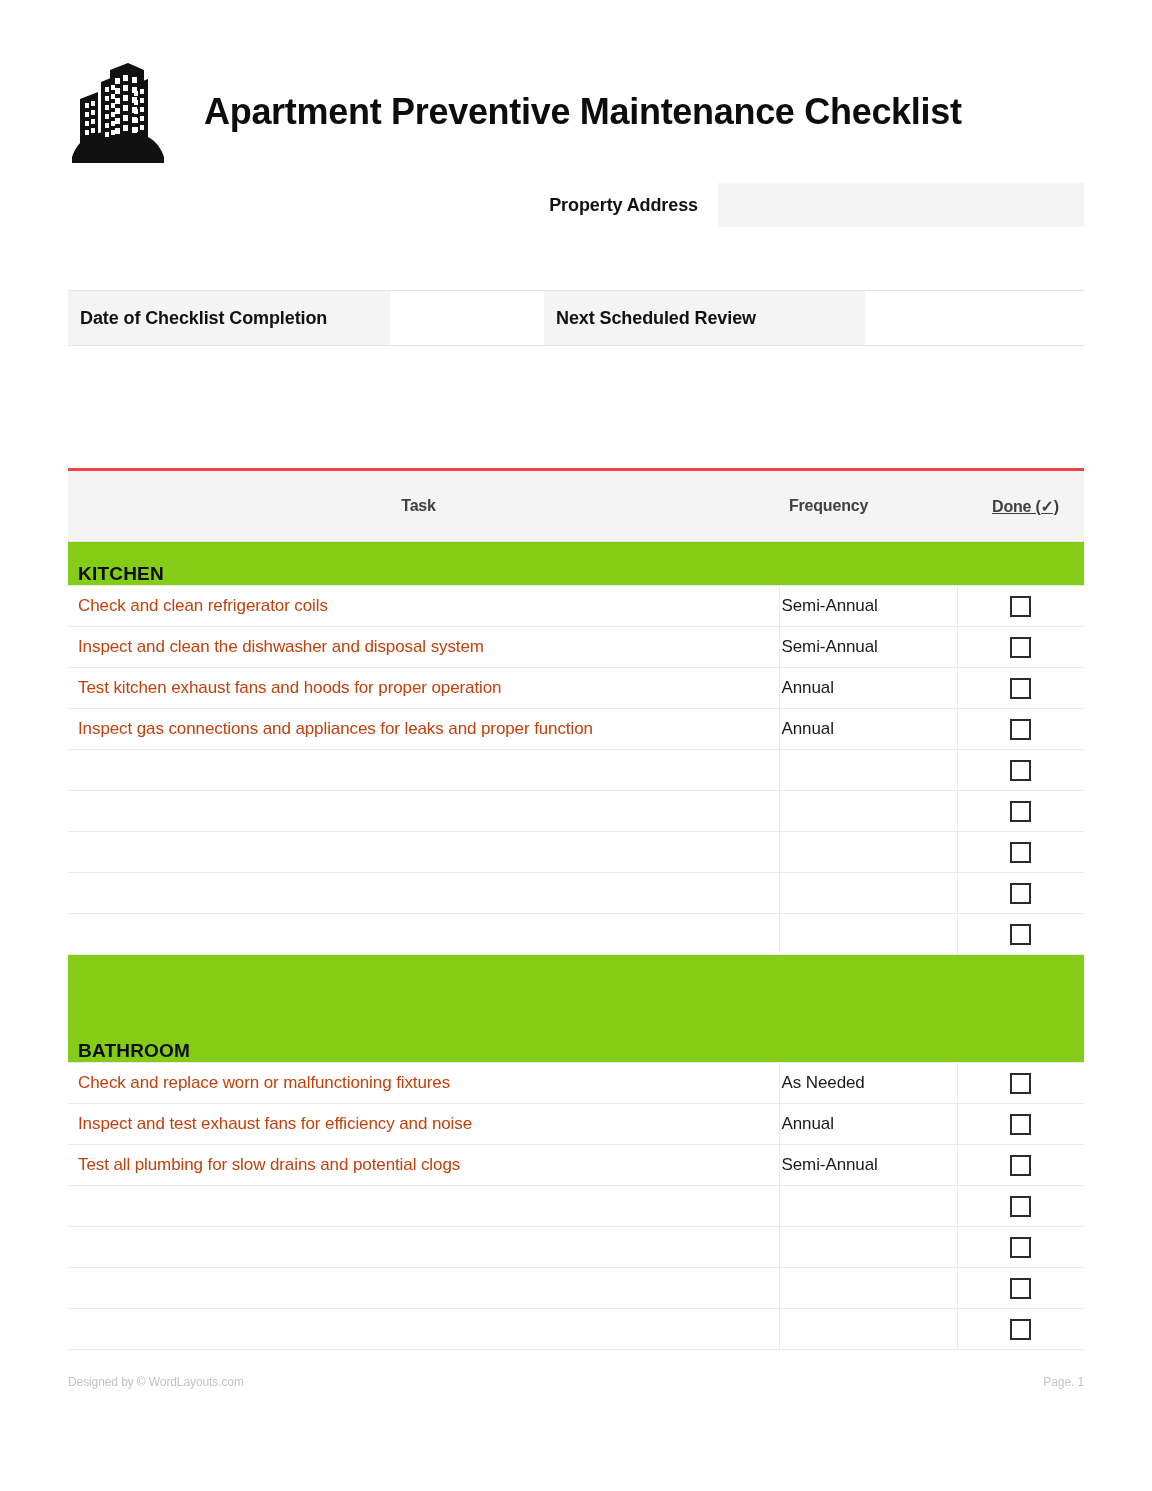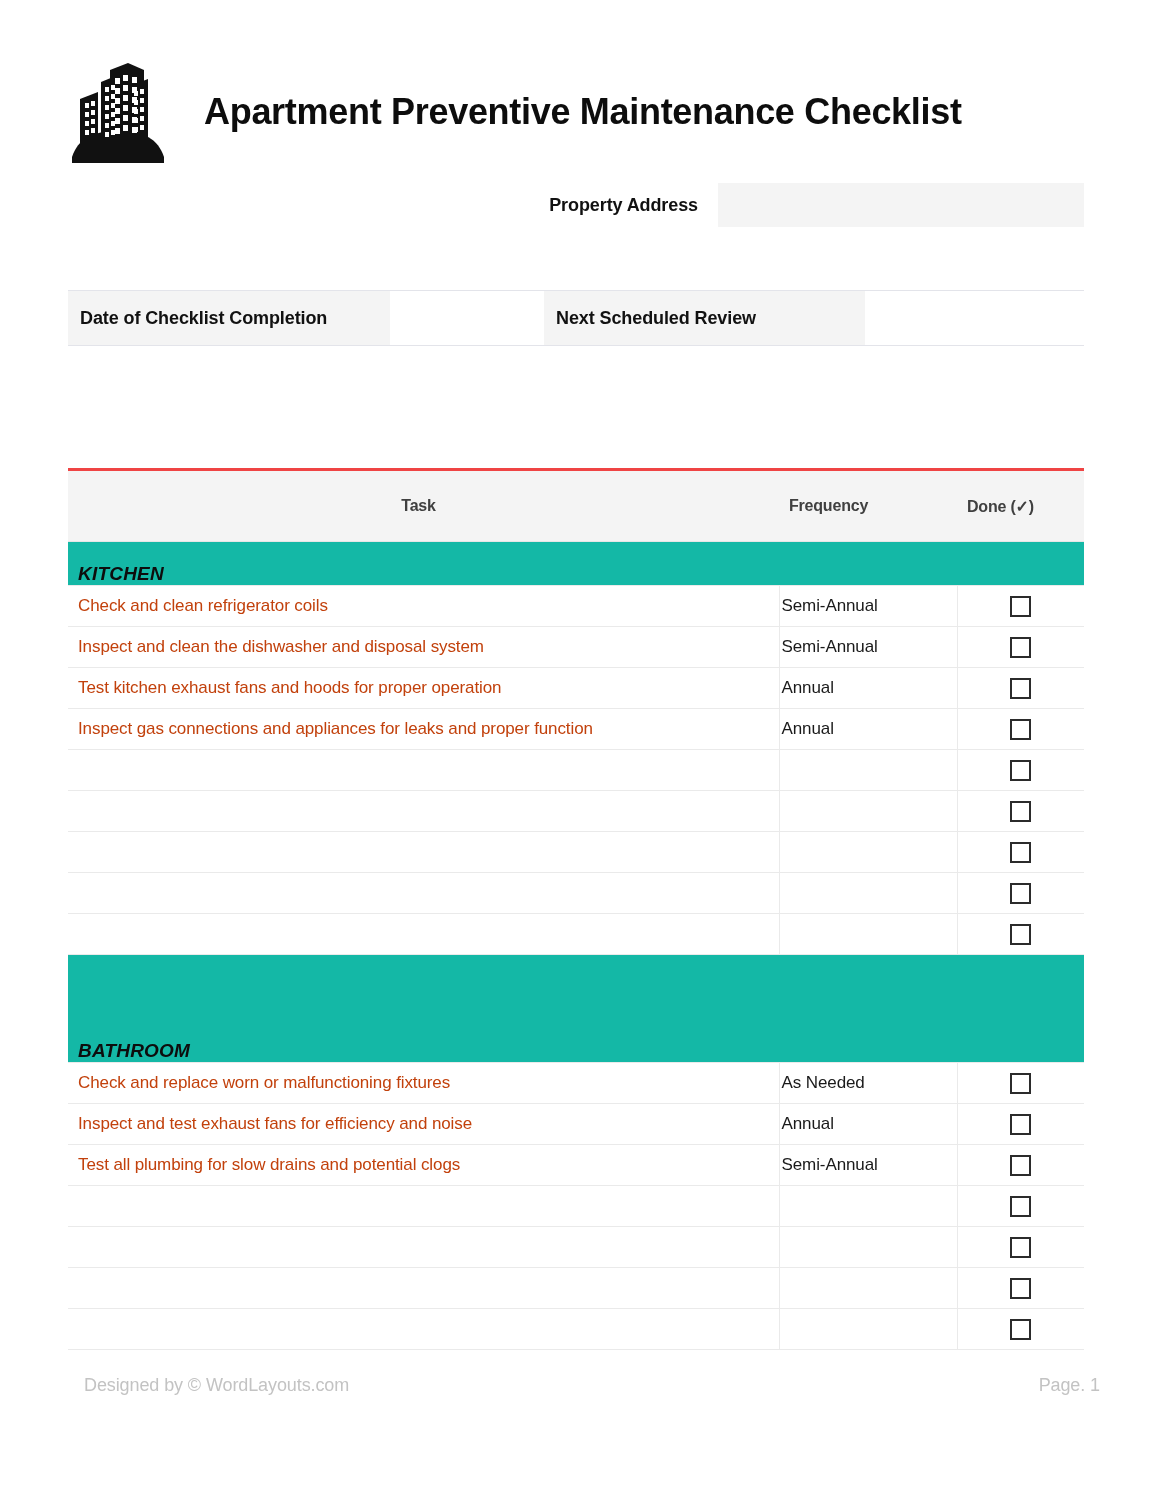--- a/index.html
+++ b/index.html
@@ -118,33 +118,32 @@
     background: #f4f4f4;
     border-top: 3px solid #ef4444;
     border-bottom: 1px solid #e6e6e6;
     font-size: 16px;
     font-weight: bold;
     color: #404040;
     letter-spacing: -0.2px;
   }
   .check-table th.th-task { text-align: center; padding-right: 10px;}
   .check-table th.th-freq { text-align: left; padding-left: 10px; }
-  .check-table th.th-done { text-align: left; padding-left: 10px; }
+  .check-table th.th-done { text-align: center; padding-left: 10px; text-decoration: underline; }
 
   .sect-row td {
     border: none;
-    background: #14b8a6;
+    background: #84cc16;
     height: 44px;
     padding: 0 0 0 10px;
     font-size: 19px;
     font-weight: bold;
     color: #0d0d0d;
     letter-spacing: 0.2px;
     vertical-align: bottom;
-    font-style: italic;
   }
   .sect-row.second td { padding-top: 62px; height: 108px; }
 
   .check-table td.task-cell {
     height: 41px;
     border-top: 1px solid #eaeaea;
     border-bottom: 1px solid #eaeaea;
     border-right: 1px solid #eaeaea;
     padding: 0 10px;
     font-size: 17px;
@@ -176,27 +175,27 @@
     width: 21px;
     height: 21px;
     border: 2px solid #2b2b2b;
     background: #ffffff;
     vertical-align: middle;
   }
 
   
   .footer {
     position: absolute;
-    left: 84px;
+    left: 68px;
     top: 1375px;
     width: 1016px;
     display: flex;
     justify-content: space-between;
     align-items: flex-end;
-    font-size: 18px;
+    font-size: 12px;
     color: #c3c3c3;
     letter-spacing: -0.1px;
   }
 </style>
 </head>
 <body>
 
 <div class="page">
 
   <div class="header">

